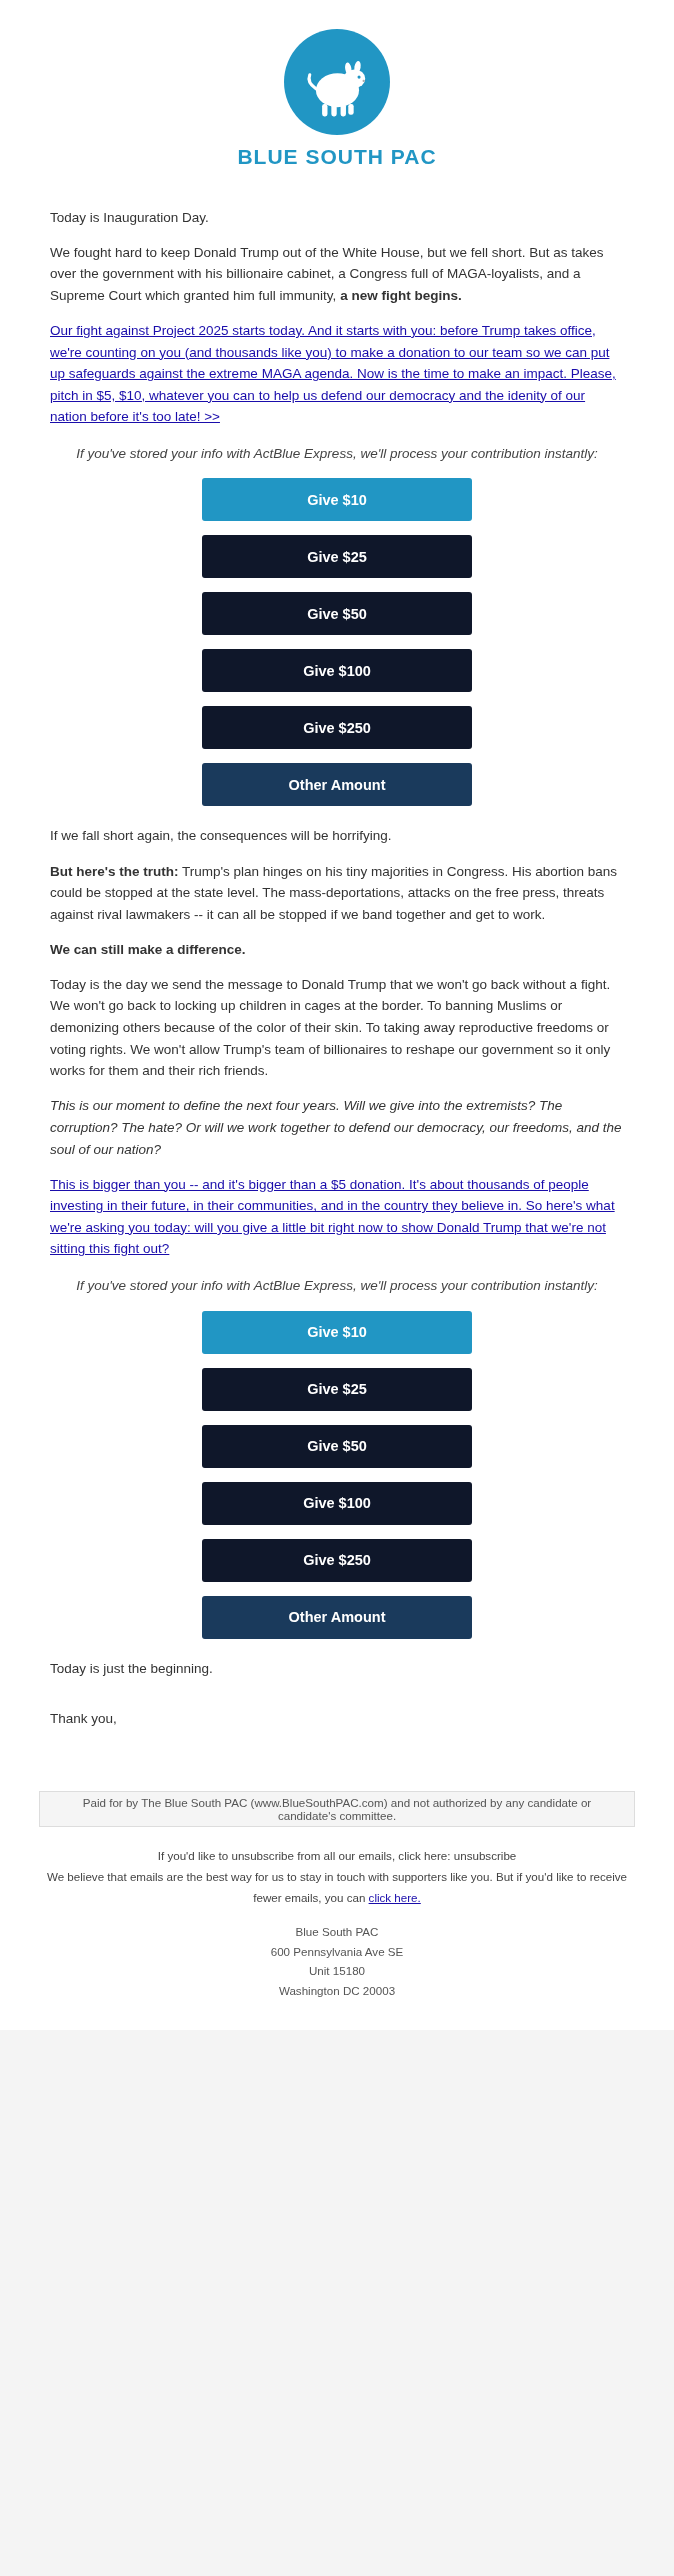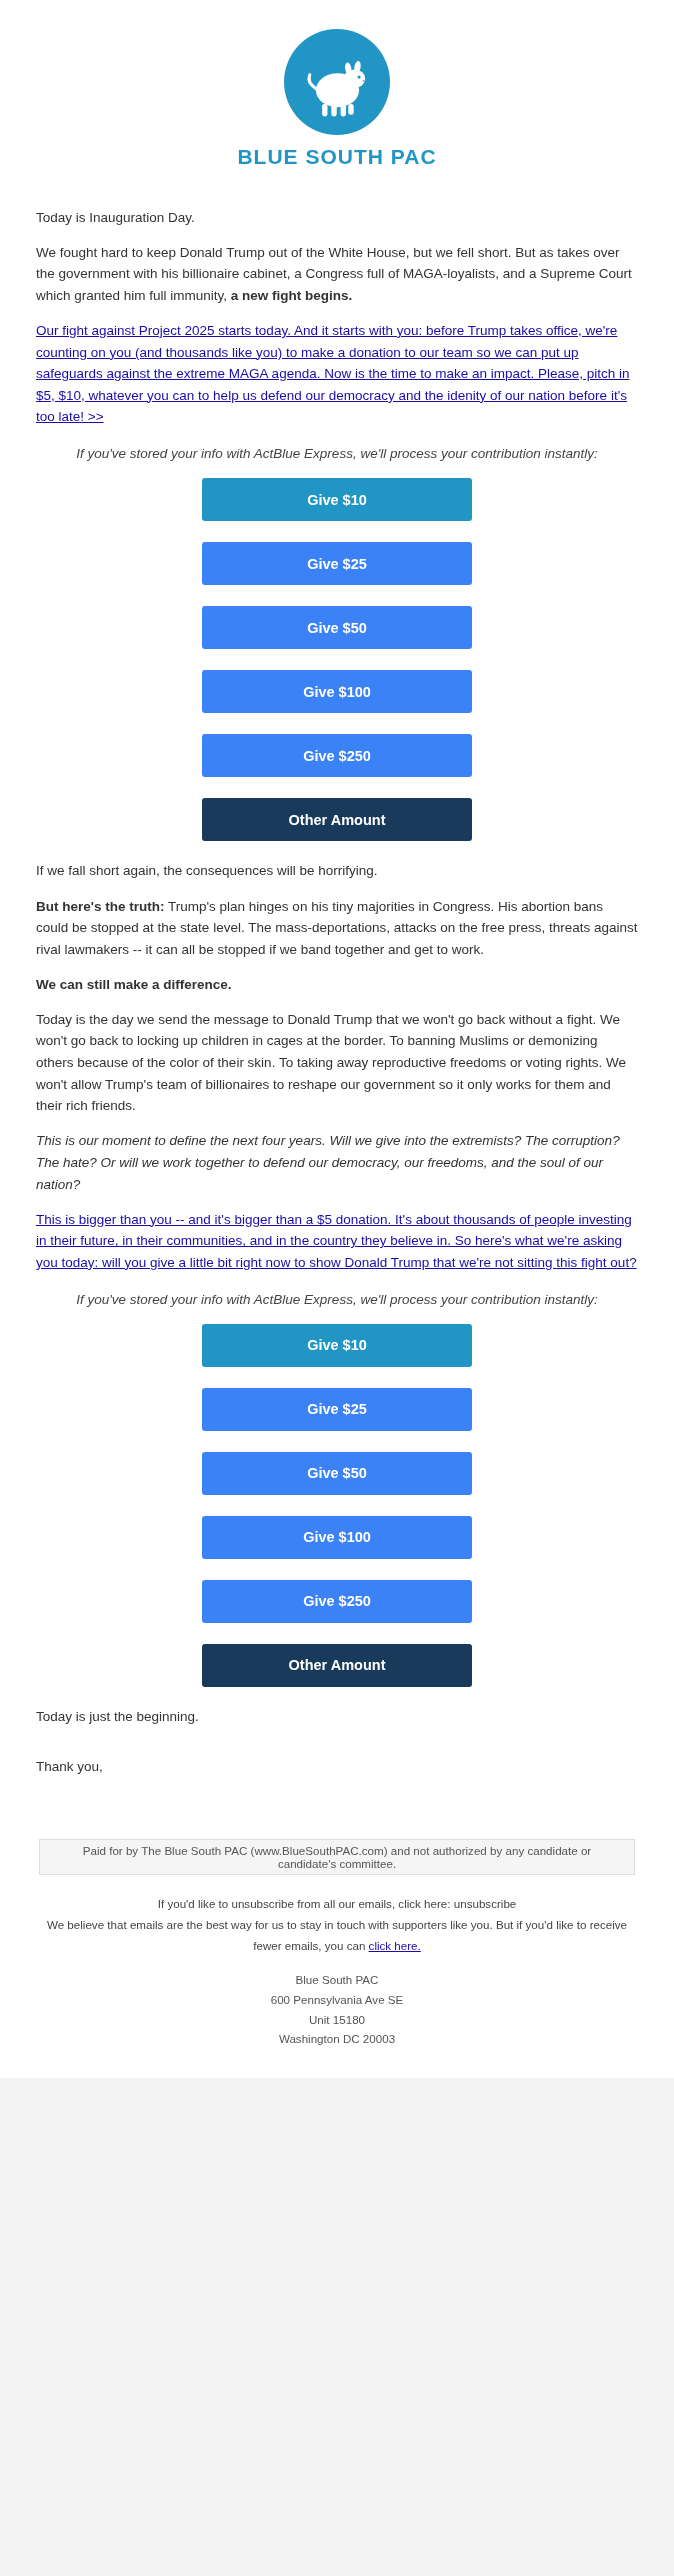--- a/index.html
+++ b/index.html
@@ -36,59 +36,59 @@
       width: 77px;
       height: 77px;
     }
     .org-name {
       font-size: 21px;
       font-weight: bold;
       color: #2196c4;
       letter-spacing: 1px;
     }
     .content {
-      padding: 19px 36px;
+      padding: 19px 50px;
     }
     .content p {
       margin-bottom: 13.5px;
       line-height: 1.6;
     }
     .content a {
       color: #1a0dab;
     }
     .italic-centered {
       text-align: center;
       font-style: italic;
       color: #444;
       margin: 15.4px 0 11.6px;
     }
     .donation-buttons {
       display: flex;
       flex-direction: column;
       align-items: center;
-      gap: 21px;
+      gap: 14px;
       margin: 9.6px auto 19px;
       width: 270px;
     }
     .donate-btn {
       width: 100%;
       padding: 13.5px 0;
       font-size: 14.5px;
       font-weight: bold;
       color: #fff;
       border: none;
       border-radius: 2.9px;
       cursor: pointer;
       text-align: center;
     }
     .donate-btn.blue {
       background: #2196c4;
     }
     .donate-btn.dark {
-      background: #3b82f6;
+      background: #0f172a;
     }
     .donate-btn.other {
       background: #1a3a5c;
     }
     .footer-box {
       background: #f5f5f5;
       border: 1px solid #ddd;
       margin: 29px 39px 9.6px;
       padding: 4px 19px;
       text-align: center;

